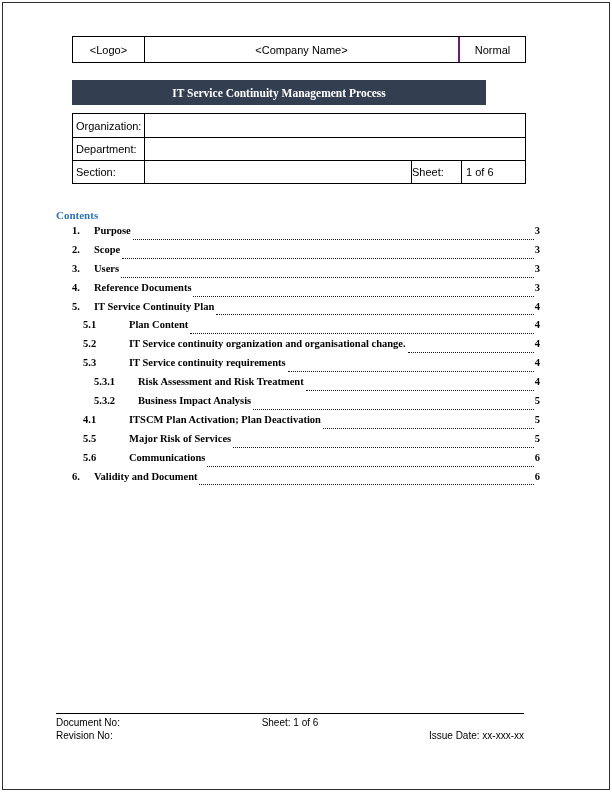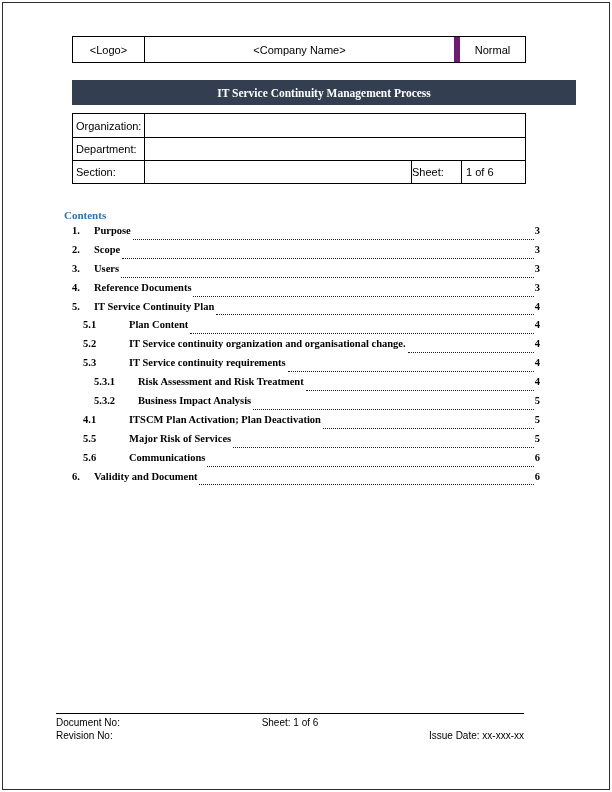--- a/index.html
+++ b/index.html
@@ -11,43 +11,43 @@
   }
   .page-border { position:absolute; left:2px; top:2px; right:2px; bottom:2px;
     border:1px solid #2e2e2e; pointer-events:none; }
 
   
   .header-table { position:absolute; left:72px; top:36px; width:454px; height:27px;
     display:flex; border:1px solid #000; box-sizing:border-box; }
   .header-table .cell { display:flex; align-items:center; justify-content:center;
     font-size:11px; box-sizing:border-box; }
   .cell-logo    { width:72px; border-right:1px solid #000; }
-  .cell-company { flex:1; border-right:6px solid #701a75; }
+  .cell-company { flex:1; border-right:2px solid #701a75; }
   .cell-class   { width:65px; }
 
   
-  .title-banner { position:absolute; left:72px; top:80px; width:504px; height:25px;
+  .title-banner { position:absolute; left:72px; top:80px; width:414px; height:25px;
     display:flex; align-items:center; justify-content:center;
     font-family:"Liberation Serif", serif; font-weight:bold; font-size:11.5px; }
 
   
   .info-table { position:absolute; left:72px; top:113px; width:454px;
     border:1px solid #000; box-sizing:border-box; font-size:11px; }
   .info-row { display:flex; height:23px; box-sizing:border-box; }
   .info-row + .info-row { border-top:1px solid #000; }
   .info-label { width:72px; border-right:1px solid #000; box-sizing:border-box;
     display:flex; align-items:center; padding-left:3px; }
   .info-value { flex:1; display:flex; align-items:center; padding-left:3px; }
   .sheet-label { width:50px; border-left:1px solid #000; box-sizing:border-box;
     display:flex; align-items:center; padding-left:0; }
   .sheet-value { width:64px; border-left:1px solid #000; box-sizing:border-box;
     display:flex; align-items:center; padding-left:4px; }
 
   
-  .contents-heading { position:absolute; left:64px; top:209px;
+  .contents-heading { position:absolute; left:56px; top:209px;
     font-family:"Liberation Serif", serif; font-weight:bold; font-size:11px; }
   .toc { position:absolute; left:72px; top:225px; width:468px;
     font-family:"Liberation Serif", serif; font-weight:bold; font-size:10.5px; }
   .toc-row { display:flex; align-items:baseline; height:18.9px; }
   .toc-num   { flex:none; }
   .lvl1 .toc-num { width:22px; }
   .lvl2 .toc-num { margin-left:11px; width:46px; }
   .lvl3 .toc-num { margin-left:22px; width:44px; }
   .toc-label { flex:none; white-space:nowrap; padding-right:2px; }
   .toc-leader { flex:1; border-bottom:1.5px dotted #1a1a1a;

